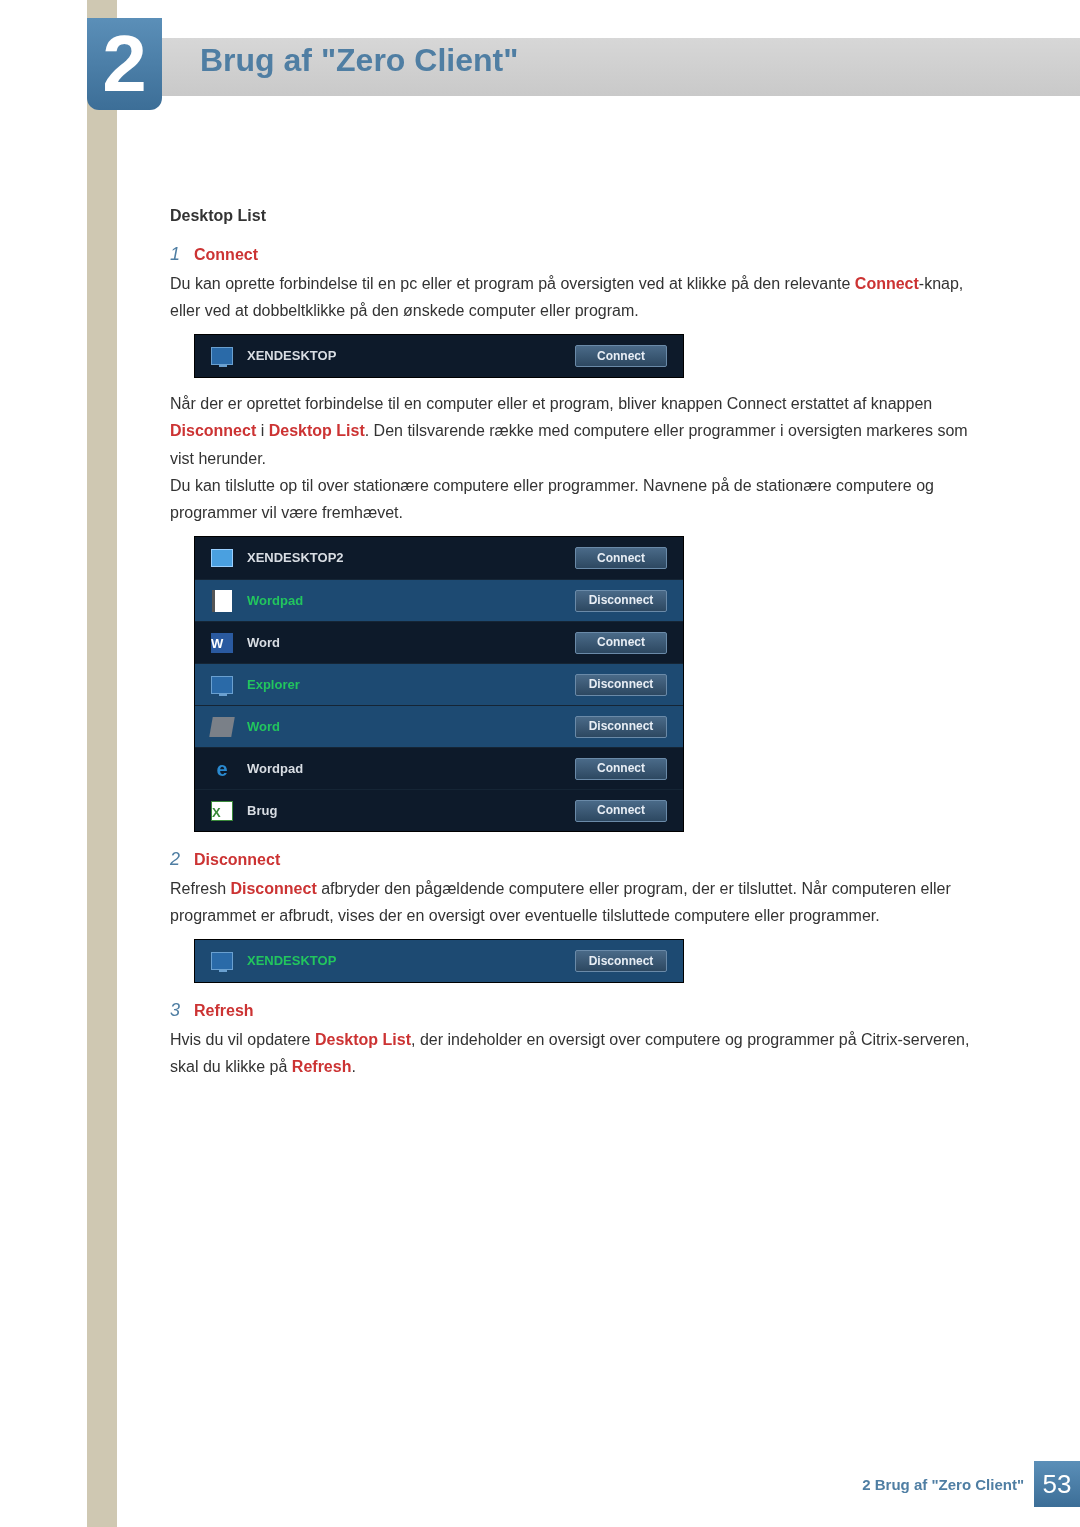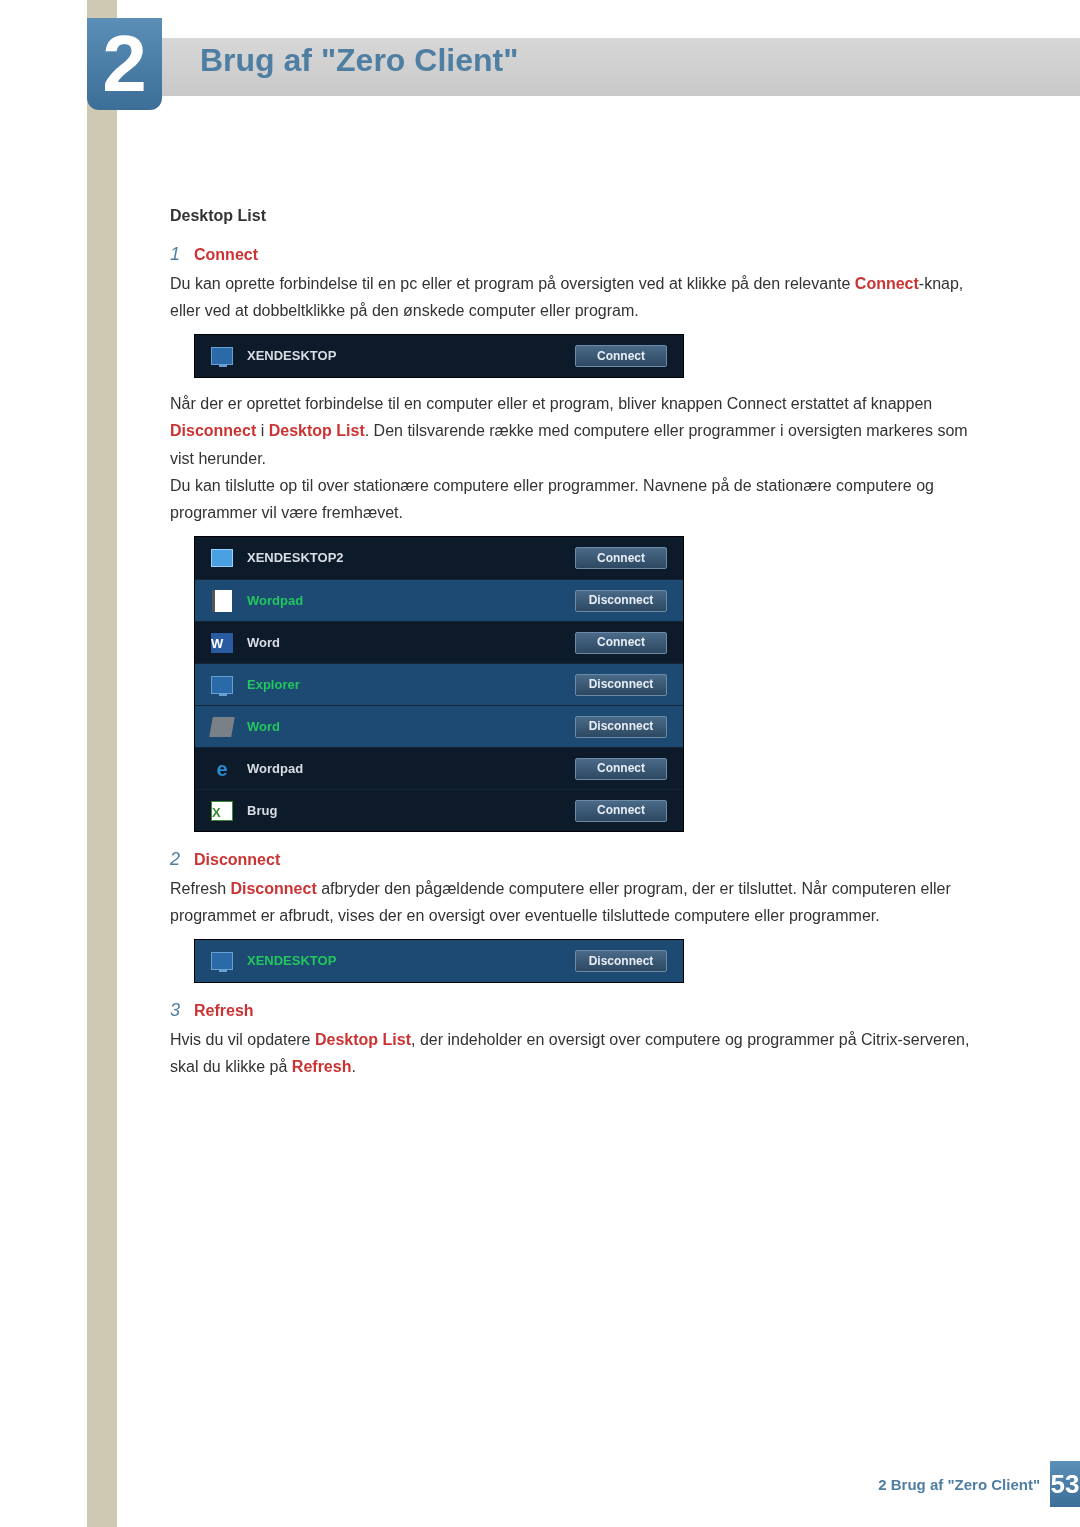--- a/index.html
+++ b/index.html
@@ -120,23 +120,23 @@
   .ic-excel { background:#fff;border:1px solid #3a8a3a;color:#3a8a3a;width:22px;height:20px;font-weight:bold;font-size:13px;}
 
   
   .footer{
     position:absolute;
     left:87px; right:0; bottom:20px; height:46px;
     display:flex; justify-content:flex-end; align-items:center;
   }
   .footer-text{ color:#4f7ea3; font-weight:bold; font-size:15px; margin-right:10px;}
   .footer-page{
-    width:30px; height:46px;
+    width:46px; height:46px;
     background:linear-gradient(#5b8fb8,#3c6e97);
-    color:#fff; font-weight:bold; font-size:26px;
+    color:#fff; font-weight:normal; font-size:26px;
     display:flex; align-items:center; justify-content:center;
     margin-right: 0;
   }
 </style>
 </head>
 <body>
 
 <div class="left-stripe"></div>
 <div class="header-bar"></div>
 <div class="chapter-badge">2</div>

